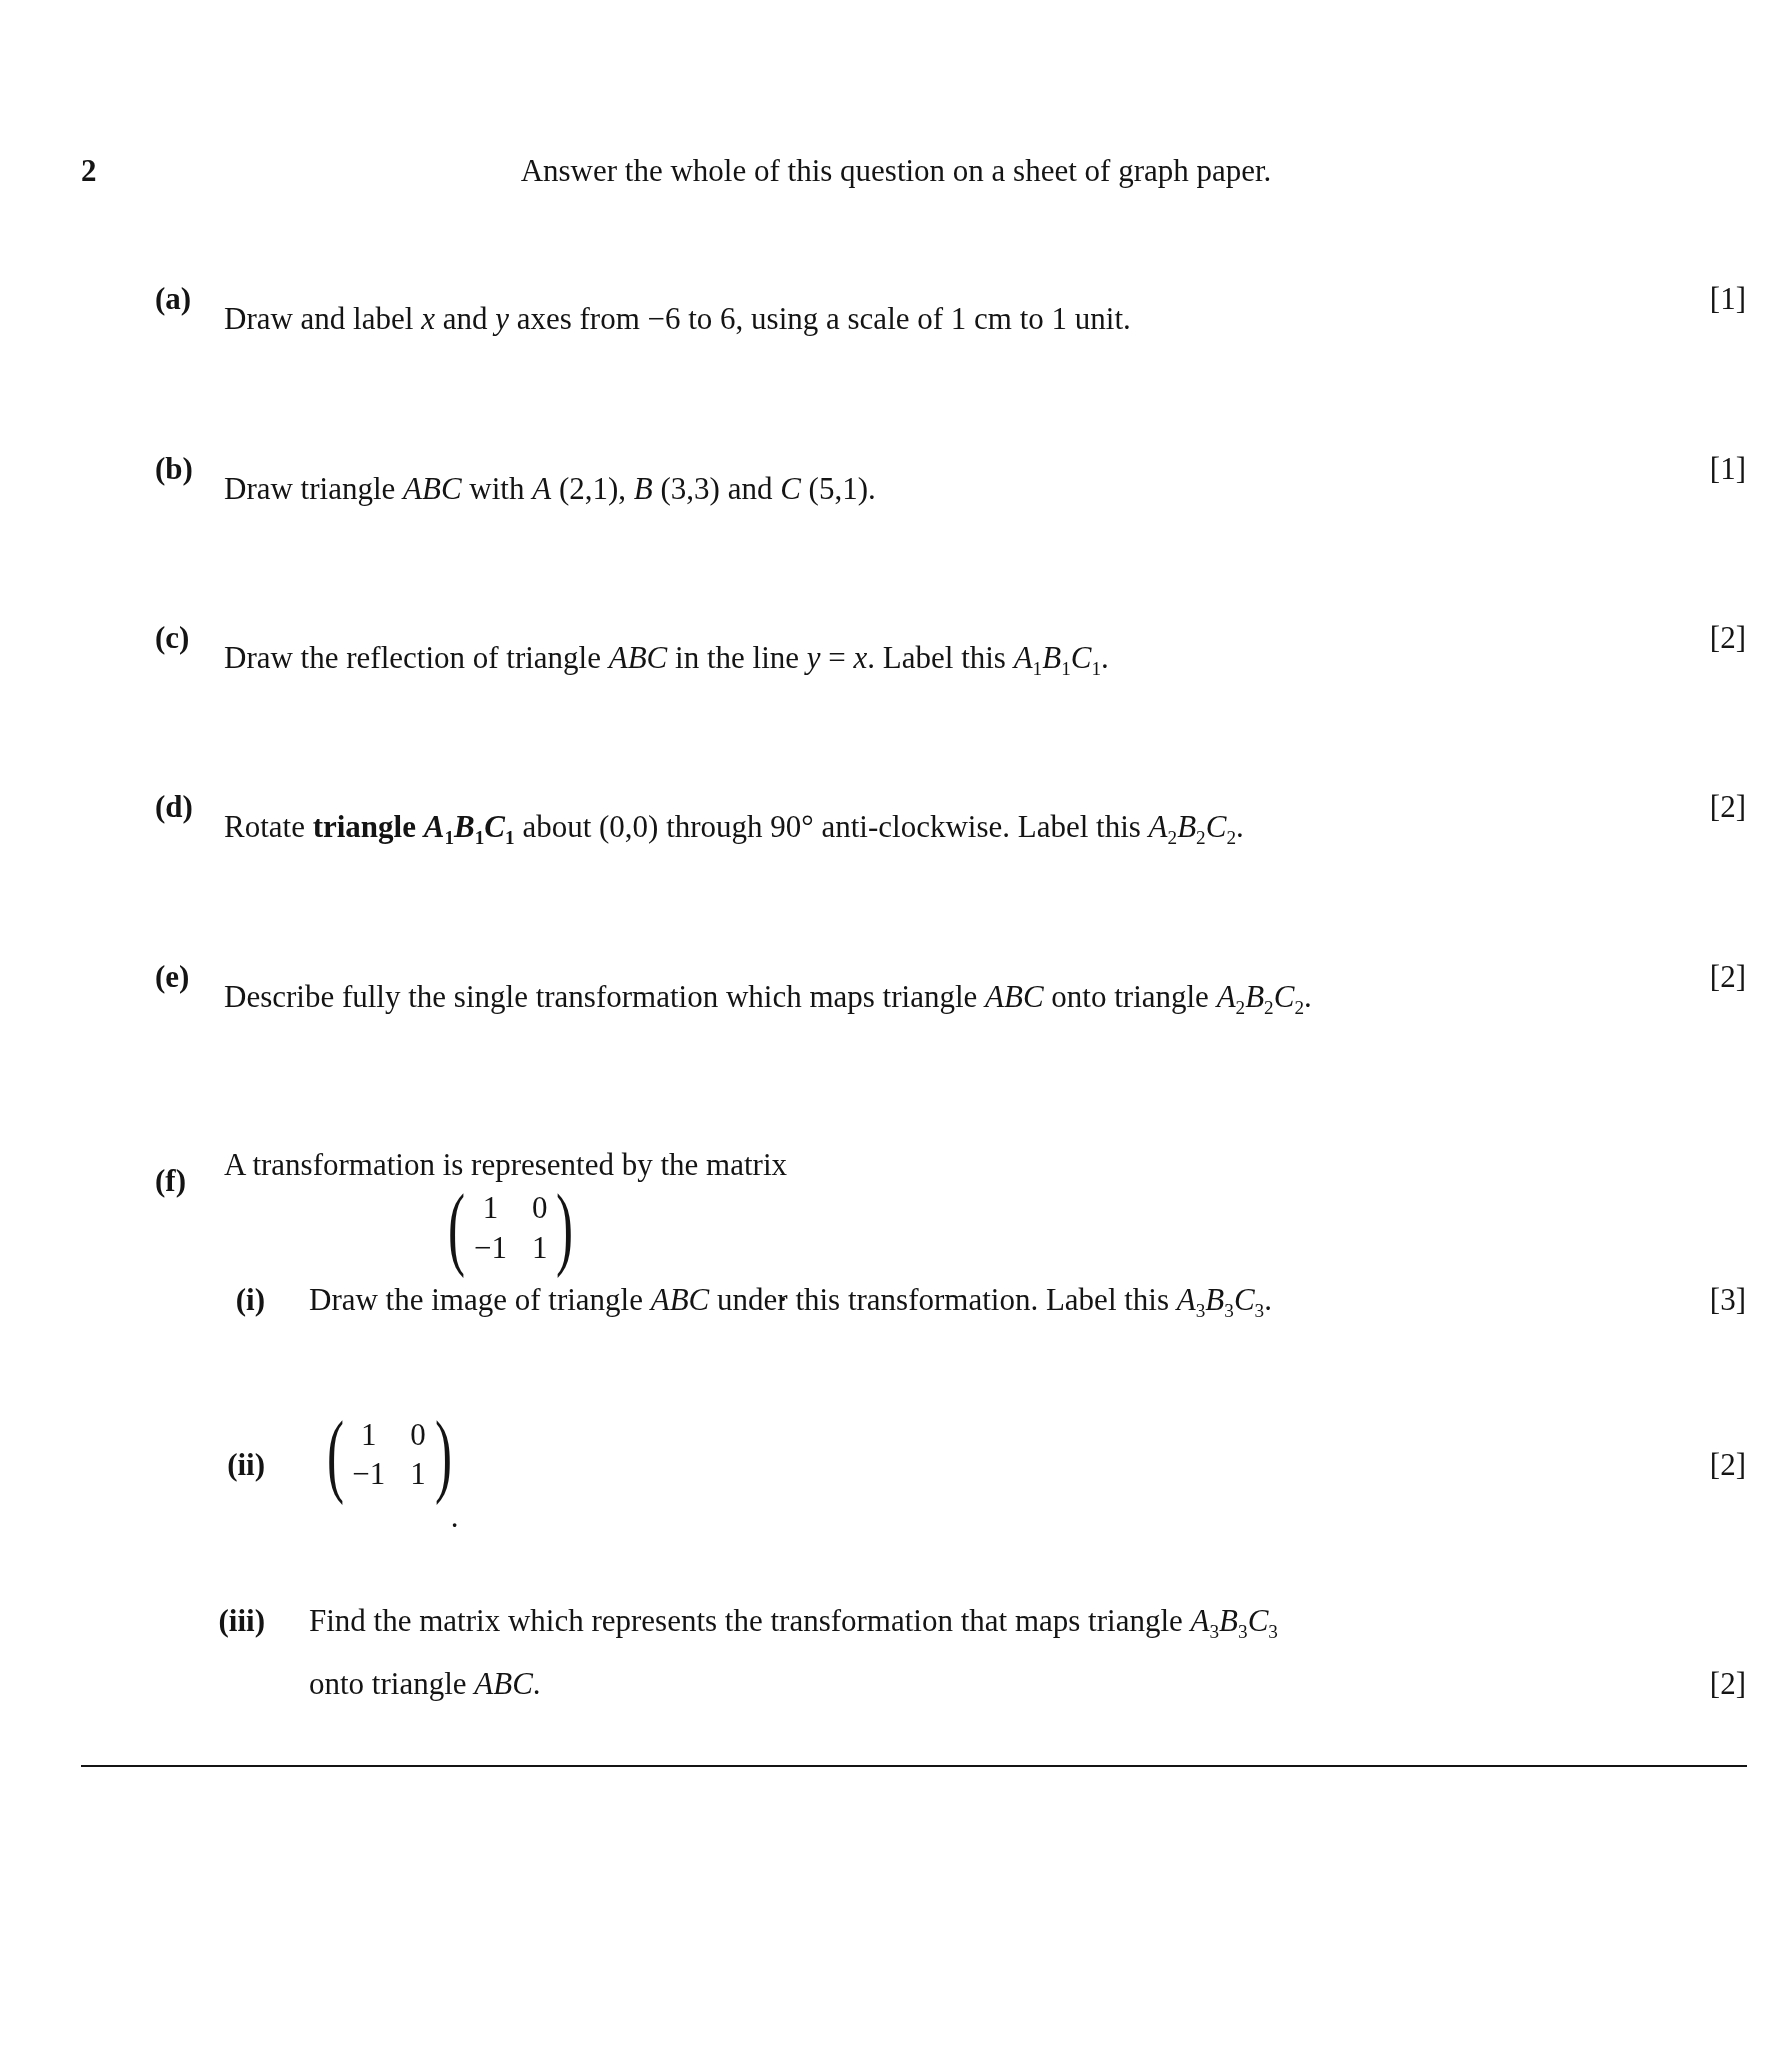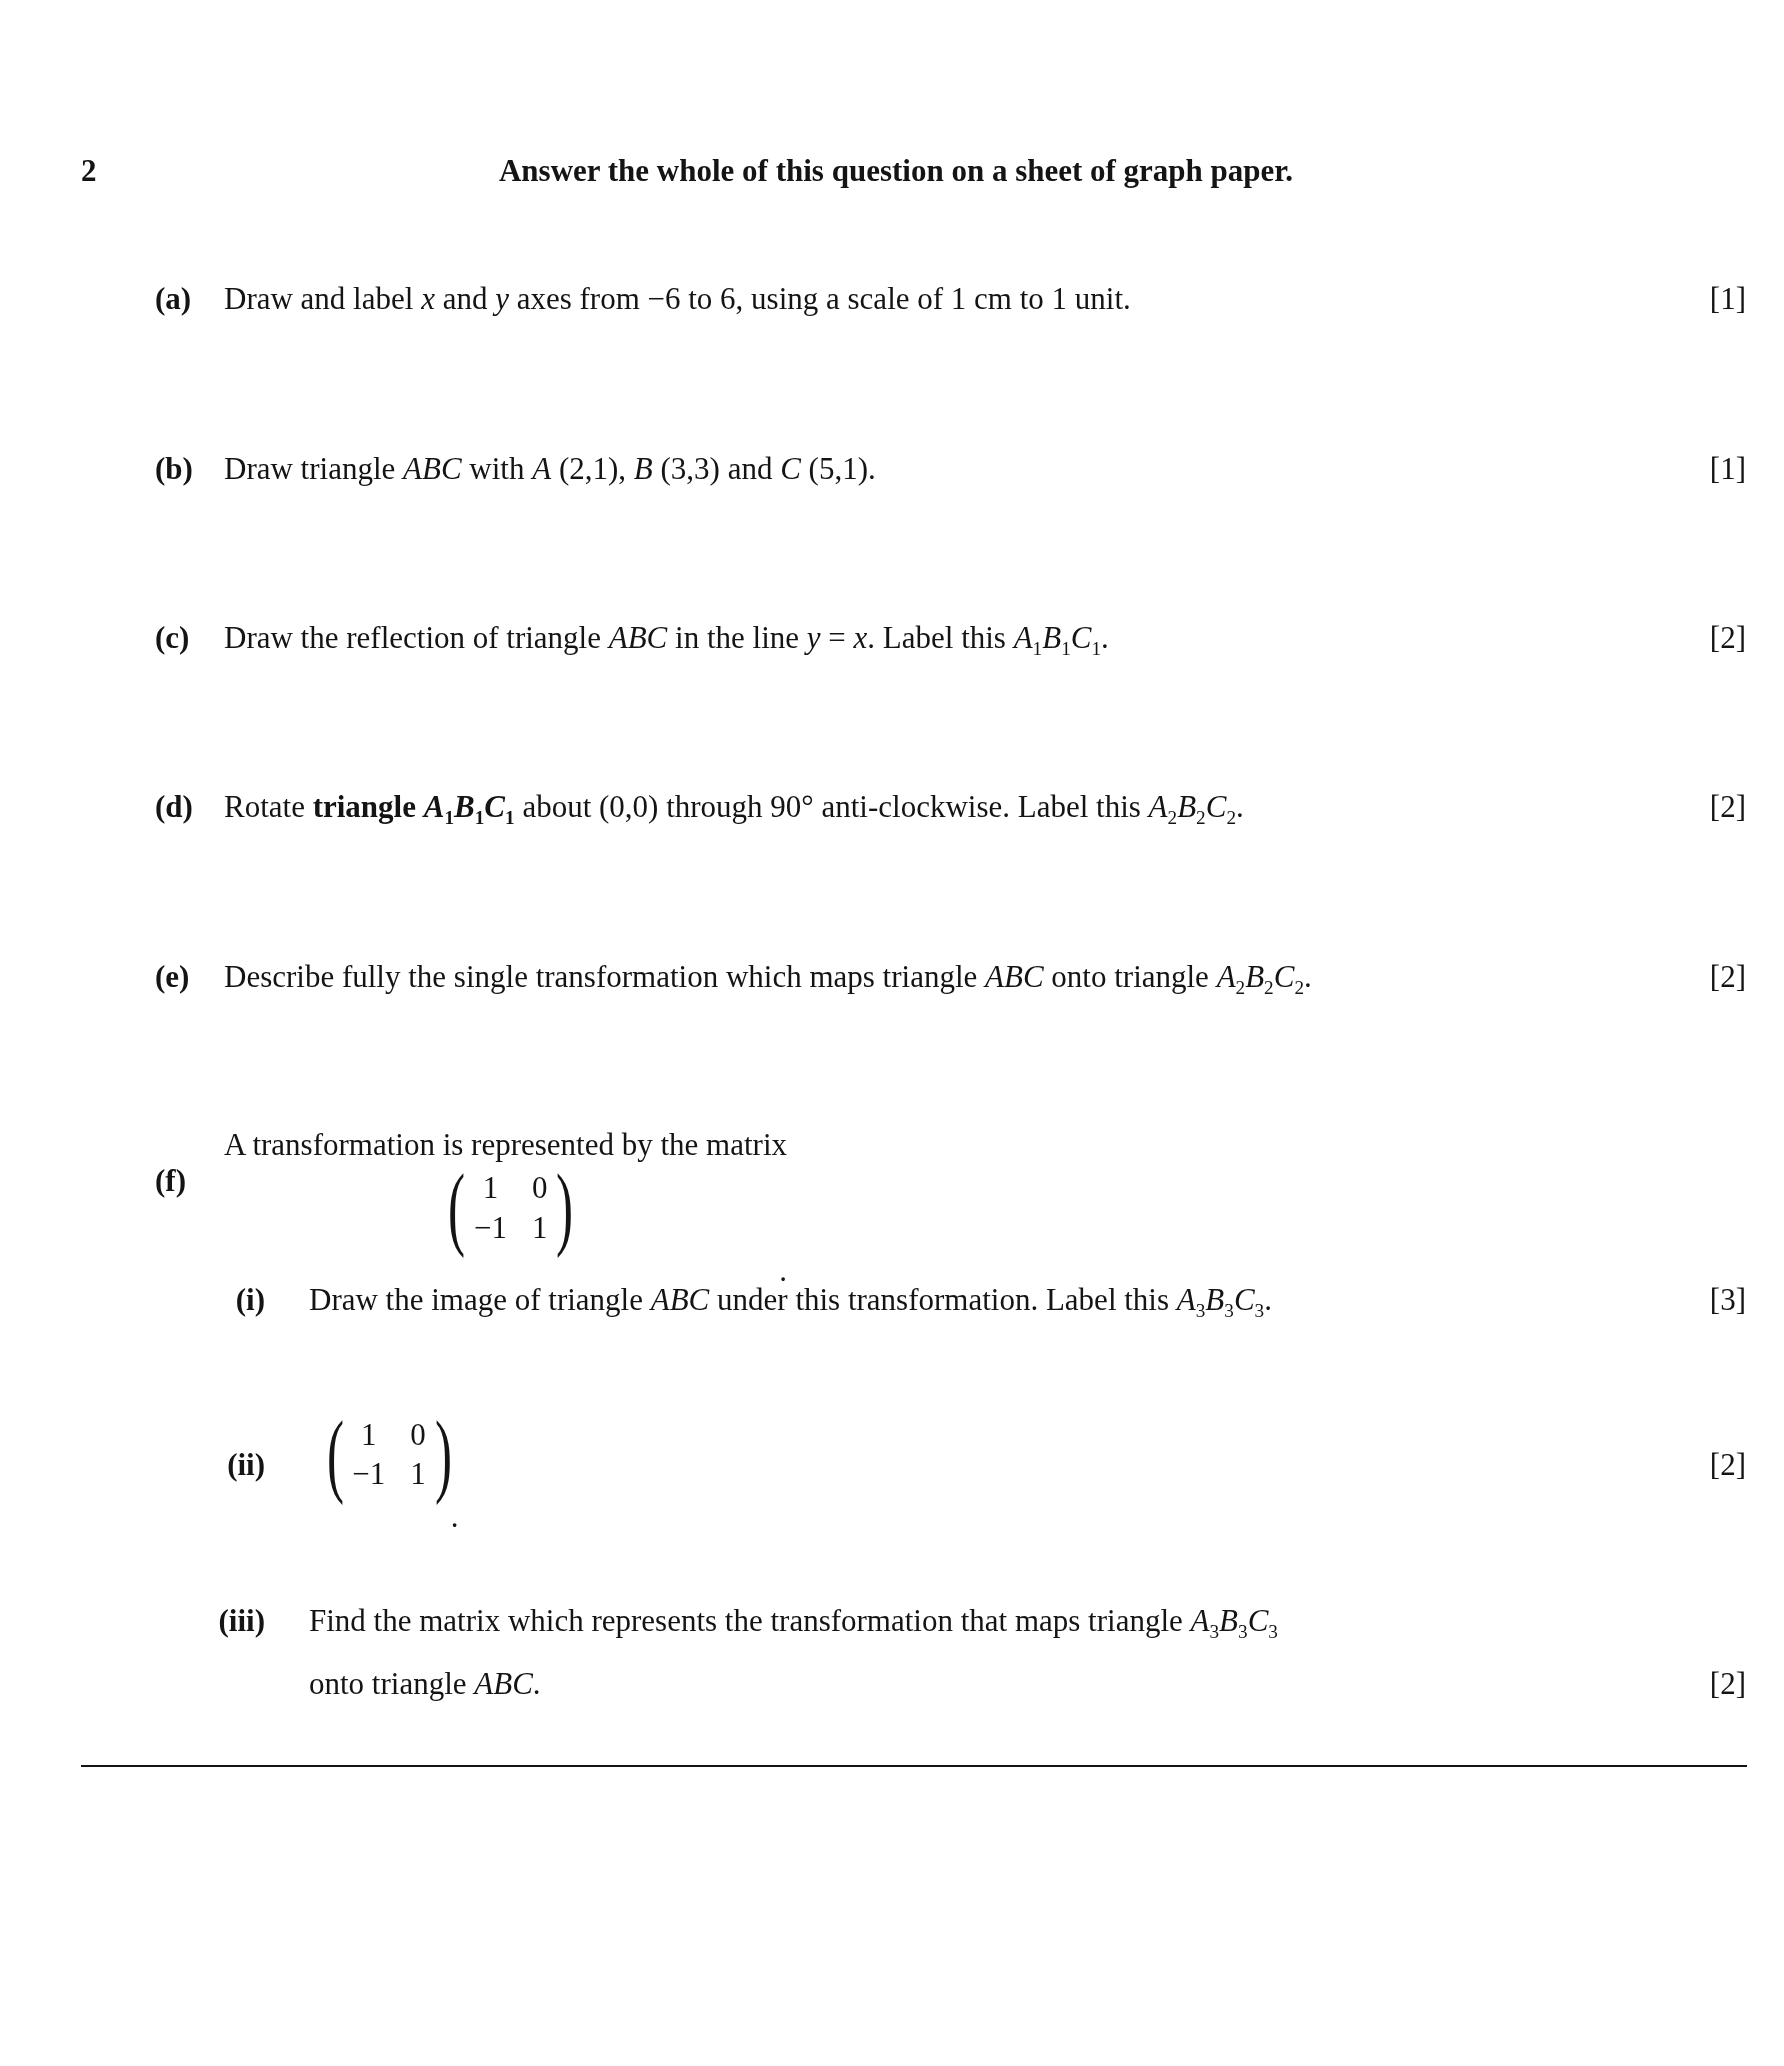--- a/index.html
+++ b/index.html
@@ -10,23 +10,23 @@
     height: 2309px;
     background: #ffffff;
     color: #141414;
     font-family: "Liberation Serif", serif;
     font-size: 31px;
     line-height: 1.2;
     overflow: hidden;
   }
   .row { position: absolute; left: 0; width: 100%; }
   .pagenum { position: absolute; left: 81px; top: 152px; font-weight: 700; }
-  .heading { position: absolute; top: 152px; left: 0; width: 100%; text-align: center; font-weight: 700; padding-left: 8px; }
+  .heading { position: absolute; top: 152px; left: 0; width: 100%; text-align: center; font-weight: 400; padding-left: 8px; }
   .qlabel { position: absolute; left: 155px; font-weight: 700; }
-  .qtext  { position: absolute; left: 224px; }
+  .qtext  { position: absolute; left: 224px; margin-top: 20px; }
   .sublabel { position: absolute; left: 155px; width: 110px; text-align: right; font-weight: 700; }
   .subtext  { position: absolute; left: 309px; }
   .marks { position: absolute; right: 38px; top: 0; }
   sub { font-size: 0.62em; }
   i { font-style: italic; }
   b { font-weight: 700; }
 
   
   .flexline { display: flex; align-items: center; flex-direction: column; }
   .matrix { display: inline-flex; align-items: center; margin-left: 10.7px; }

